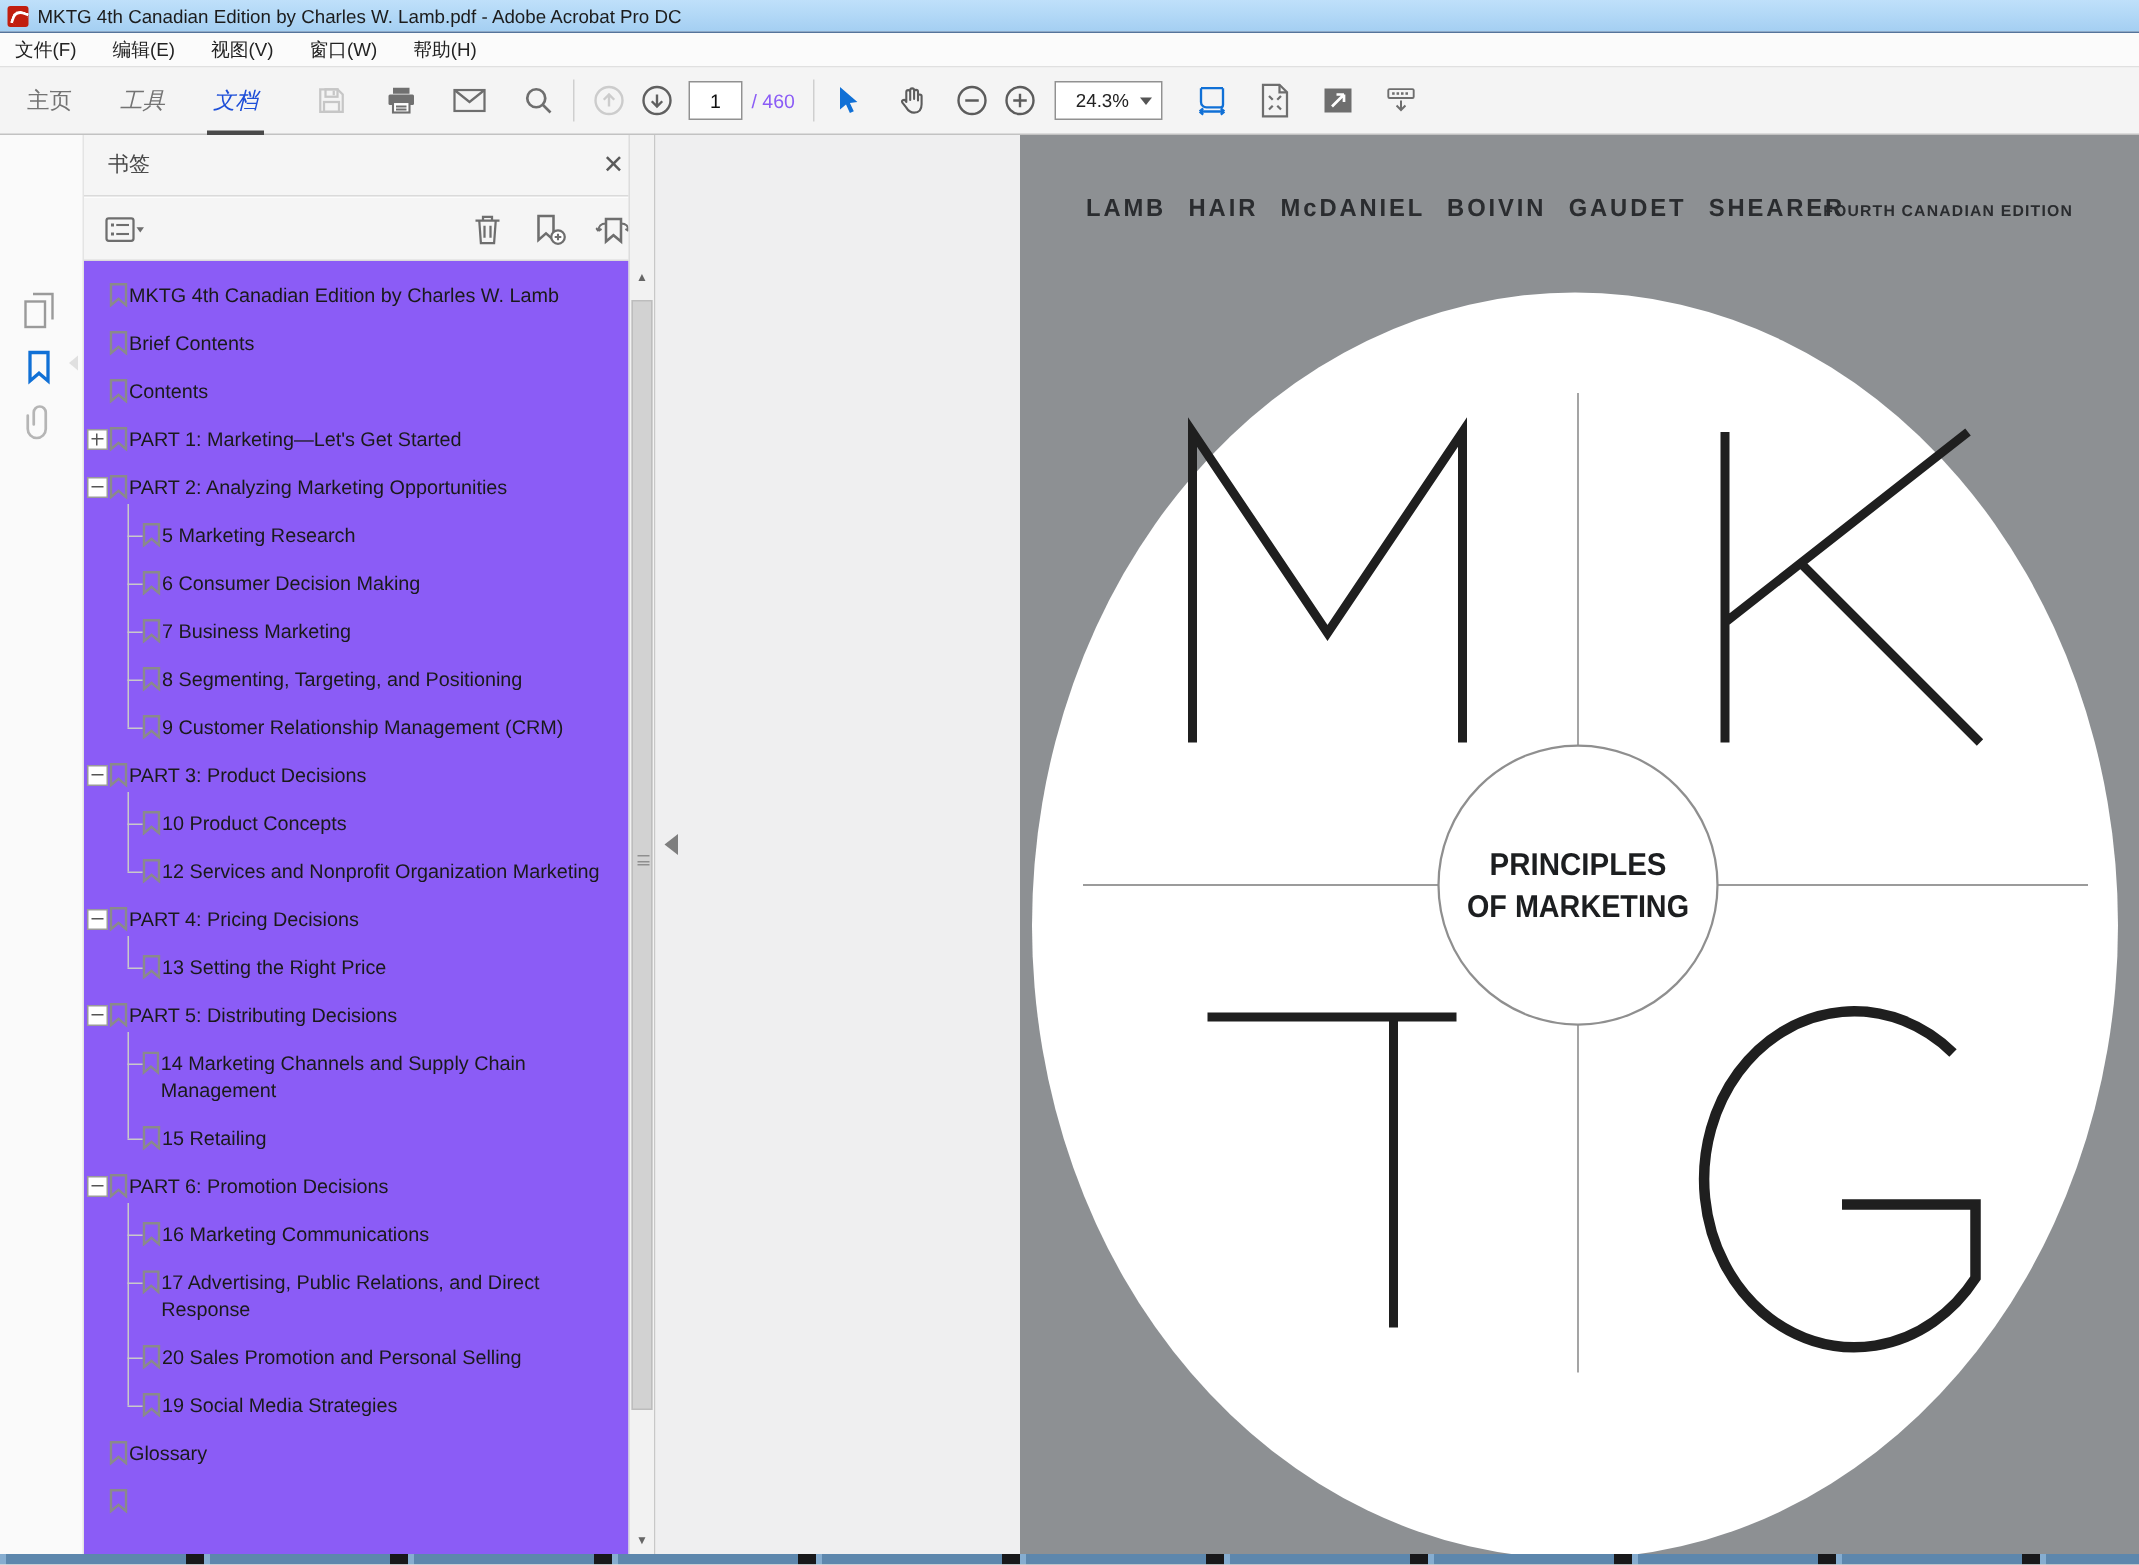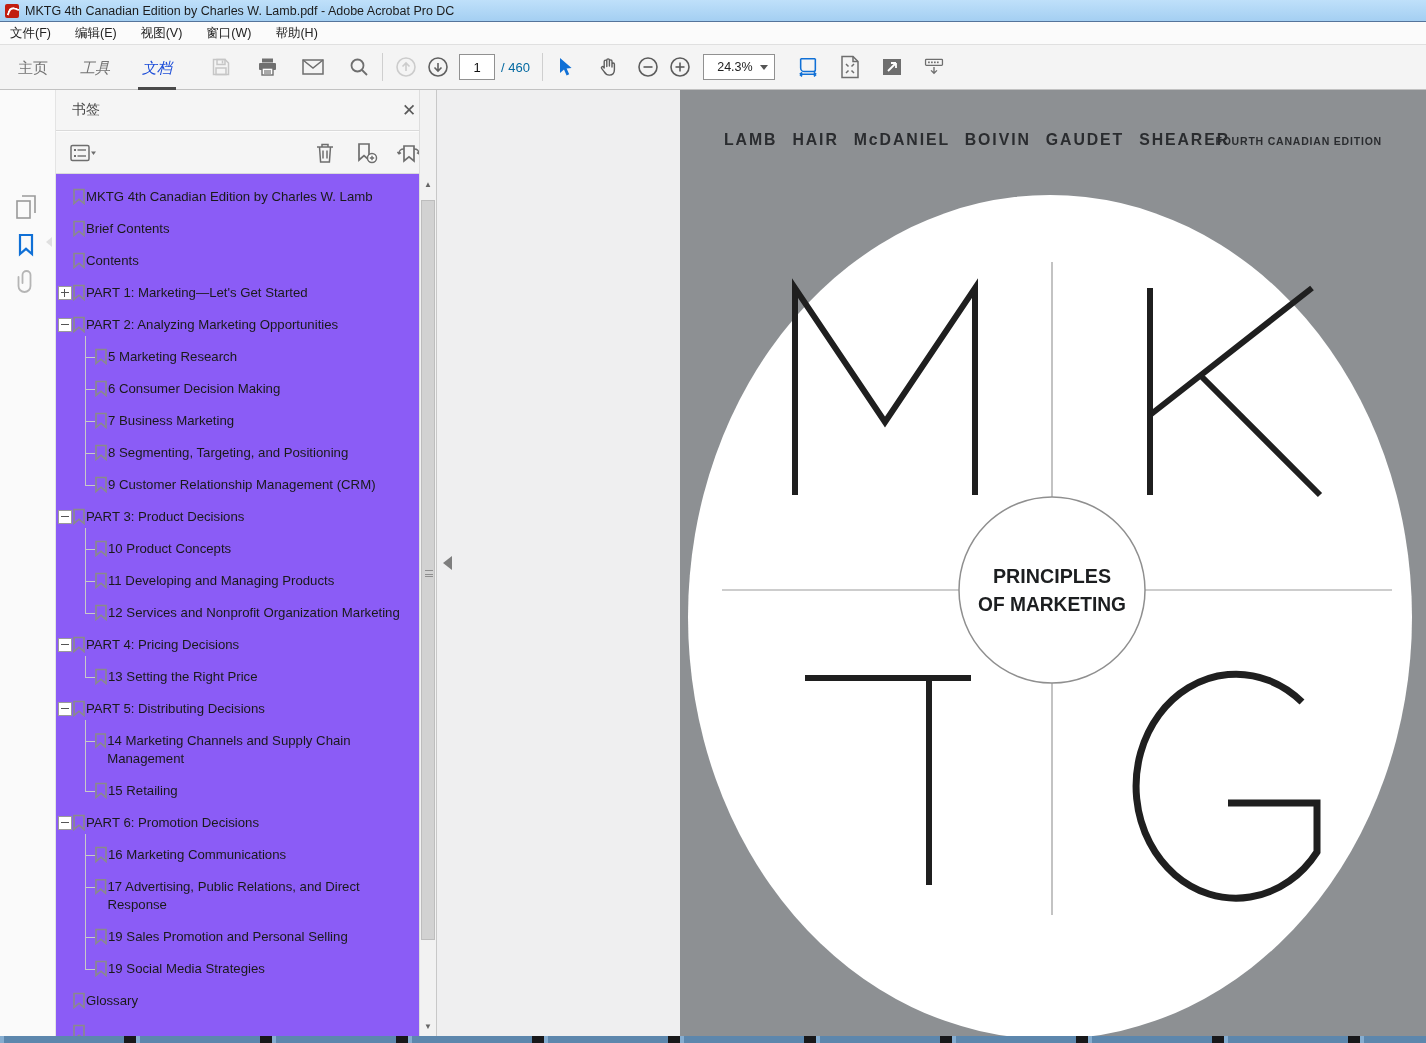--- a/index.html
+++ b/index.html
@@ -27,21 +27,21 @@
     border-bottom:1px solid #c2c2c2; display:flex; align-items:center; }
   .tb-tab { position:relative; height:45px; line-height:45px; font-size:15px; color:#737373; padding:0 4px; }
   .tb-tab.first { margin-left:14px; }
   .tb-tab + .tb-tab { margin-left:24px;font-style:italic; }
   .tb-tab.active { color:#1d4ed8; }
   .tb-tab.active::after { content:""; position:absolute; left:0; right:0; bottom:0; height:3px; background:#4a4a4a; }
   .tb-icon { width:22px; height:22px; display:flex; align-items:center; justify-content:center; flex:0 0 auto; }
   .tb-sep { width:1px; height:28px; background:#cfcfcf; margin:0 12px; }
   .page-box { width:36px; height:26px; background:#fff; border:1px solid #919191; text-align:center;
     font-size:13px; color:#111; margin-left:10px; }
-  .page-count { margin-left:6px; color:#0369a1; font-size:13px; }
+  .page-count { margin-left:6px; color:#8b5cf6; font-size:13px; }
   .zoom-box { width:72px; height:26px; background:#fff; border:1px solid #919191; display:flex;
     align-items:center; padding:0 6px; margin-left:12px; }
   .zoom-box .zv { flex:1; font-size:12.5px; color:#222; text-align:center; }
   .zoom-box .caret { width:0; height:0; border-left:4px solid transparent; border-right:4px solid transparent;
     border-top:5px solid #555; }
   svg.ic { display:block; }
 
   
   .leftstrip { position:absolute; top:90px; left:0; width:56px; height:946px; background:#fafafa;
     border-right:1px solid #e4e4e4; }
@@ -390,26 +390,20 @@
           <div class="bm-row">
             <svg class="ic" width="14" height="17" viewBox="0 0 14 17">
               <path d="M2 1.5 H12 V15.5 L7 11.2 L2 15.5 Z" fill="none" stroke="#8a8a8a" stroke-width="1.6"></path>
             </svg>
             <span class="bm-label">10 Product Concepts</span>
           </div>
           <div class="bm-row">
             <svg class="ic" width="14" height="17" viewBox="0 0 14 17">
               <path d="M2 1.5 H12 V15.5 L7 11.2 L2 15.5 Z" fill="none" stroke="#8a8a8a" stroke-width="1.6"></path>
             </svg>
-            <span class="bm-label">11 Developing and Managing Products</span>
-          </div>
-          <div class="bm-row">
-            <svg class="ic" width="14" height="17" viewBox="0 0 14 17">
-              <path d="M2 1.5 H12 V15.5 L7 11.2 L2 15.5 Z" fill="none" stroke="#8a8a8a" stroke-width="1.6"></path>
-            </svg>
             <span class="bm-label">12 Services and Nonprofit Organization Marketing</span>
           </div>
         </div>
         <div class="bm-row">
           <span class="exp box"></span>
           <svg class="ic" width="14" height="17" viewBox="0 0 14 17">
             <path d="M2 1.5 H12 V15.5 L7 11.2 L2 15.5 Z" fill="none" stroke="#8a8a8a" stroke-width="1.6"></path>
           </svg>
           <span class="bm-label">PART 4: Pricing Decisions</span>
         </div>
@@ -459,21 +453,21 @@
           <div class="bm-row">
             <svg class="ic" width="14" height="17" viewBox="0 0 14 17">
               <path d="M2 1.5 H12 V15.5 L7 11.2 L2 15.5 Z" fill="none" stroke="#8a8a8a" stroke-width="1.6"></path>
             </svg>
             <span class="bm-label">17 Advertising, Public Relations, and Direct Response</span>
           </div>
           <div class="bm-row">
             <svg class="ic" width="14" height="17" viewBox="0 0 14 17">
               <path d="M2 1.5 H12 V15.5 L7 11.2 L2 15.5 Z" fill="none" stroke="#8a8a8a" stroke-width="1.6"></path>
             </svg>
-            <span class="bm-label">19 Sales Promotion and Personal Selling</span>
+            <span class="bm-label">20 Sales Promotion and Personal Selling</span>
           </div>
           <div class="bm-row">
             <svg class="ic" width="14" height="17" viewBox="0 0 14 17">
               <path d="M2 1.5 H12 V15.5 L7 11.2 L2 15.5 Z" fill="none" stroke="#8a8a8a" stroke-width="1.6"></path>
             </svg>
             <span class="bm-label">19 Social Media Strategies</span>
           </div>
         </div>
         <div class="bm-row">
           <span class="exp hidden"></span>

